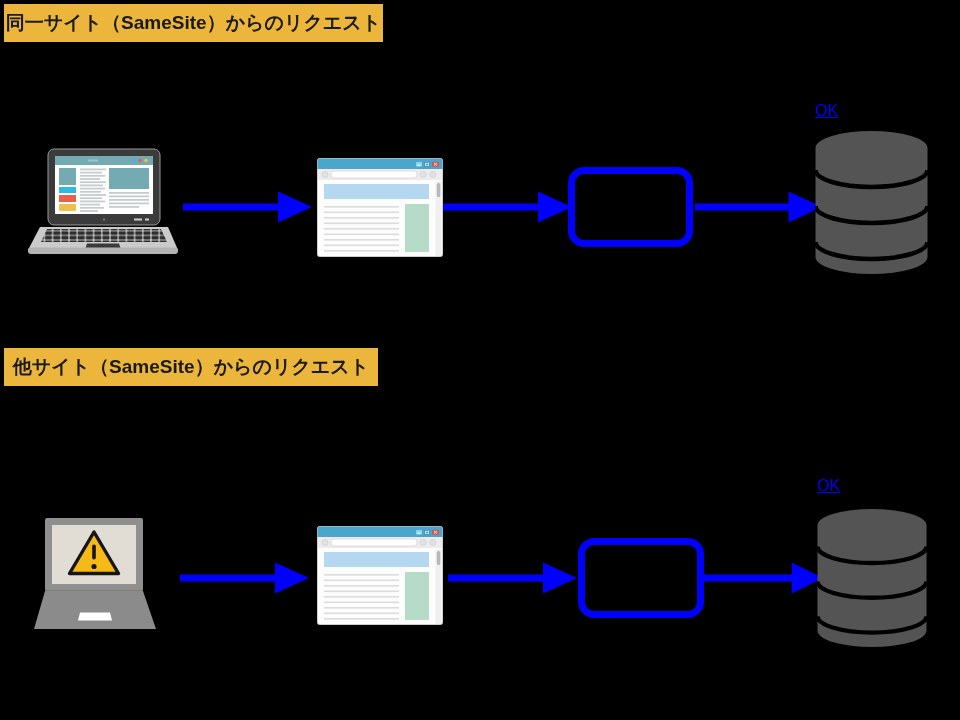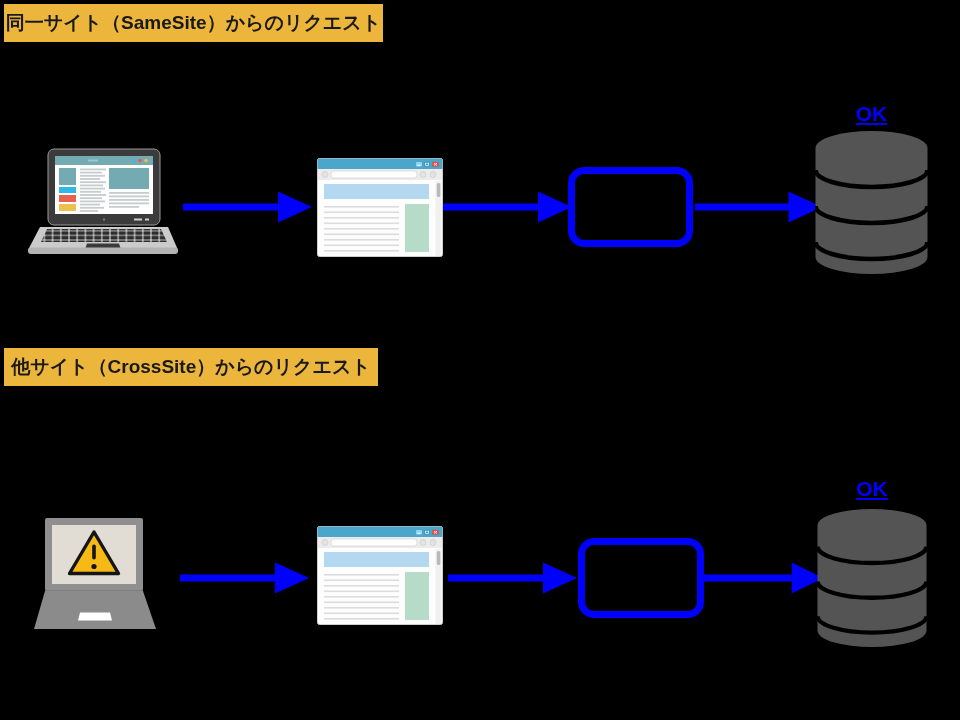--- a/index.html
+++ b/index.html
@@ -24,23 +24,23 @@
     white-space:nowrap;
   }
   .server-box{
     box-sizing:border-box;
     border:7px solid var(--accent_blue);
     border-radius:16px;
     background:transparent;
   }
   .ok-label{
     color:var(--accent_blue);
-    font-weight:bold;font-size:21px;
+    font-weight:normal;font-size:16px;
     text-decoration:underline;
-    text-align:center;
+    text-align:left;
   }
   svg{display:block;width:100%;height:100%;}
 </style>
 </head>
 <body>
 
 <div class="abs banner" style="left:4px;top:4px;width:379px;height:38px;">同一サイト（SameSite）からのリクエスト</div>
 
 <div class="abs" style="left:28px;top:148px;width:150px;height:118px;">
   <svg viewBox="0 0 150 118">
@@ -153,21 +153,21 @@
 
 <div class="abs" style="left:815px;top:130px;width:113px;height:145px;">
   <svg viewBox="0 0 113 145">
     <path d="M0.5 18 A56 17 0 0 1 112.5 18 L112.5 127 A56 17 0 0 1 0.5 127 Z" style="fill:var(--database_gray)"></path>
     <path d="M0.5 40 A56 17 0 0 0 112.5 40" stroke="#000000" stroke-width="4.5" fill="none"></path>
     <path d="M0.5 76 A56 17 0 0 0 112.5 76" stroke="#000000" stroke-width="4.5" fill="none"></path>
     <path d="M0.5 112 A56 17 0 0 0 112.5 112" stroke="#000000" stroke-width="4.5" fill="none"></path>
   </svg>
 </div>
 
-<div class="abs banner" style="left:4px;top:348px;width:374px;height:38px;">他サイト（CrossSite）からのリクエスト</div>
+<div class="abs banner" style="left:4px;top:348px;width:374px;height:38px;">他サイト（SameSite）からのリクエスト</div>
 
 <div class="abs" style="left:33px;top:518px;width:124px;height:116px;">
   <svg viewBox="0 0 124 116">
     <rect x="12" y="0" width="98" height="73" rx="2" fill="#8f8f8f"></rect>
     <rect x="19" y="7" width="84" height="59" fill="#e1ddd4"></rect>
     <path d="M61 14 L85.5 55.5 L36.5 55.5 Z" fill="#f7b916" stroke="#151515" stroke-width="3.4" stroke-linejoin="round"></path>
     <rect x="59.2" y="26.5" width="3.6" height="15" rx="1.8" fill="#151515"></rect>
     <circle cx="61" cy="48.5" r="2.6" fill="#151515"></circle>
     <rect x="12" y="72.2" width="98" height="1" fill="#7b7b7b"></rect>
     <polygon points="12,73 110,73 123,111 1,111" fill="#8b8b8b"></polygon>

